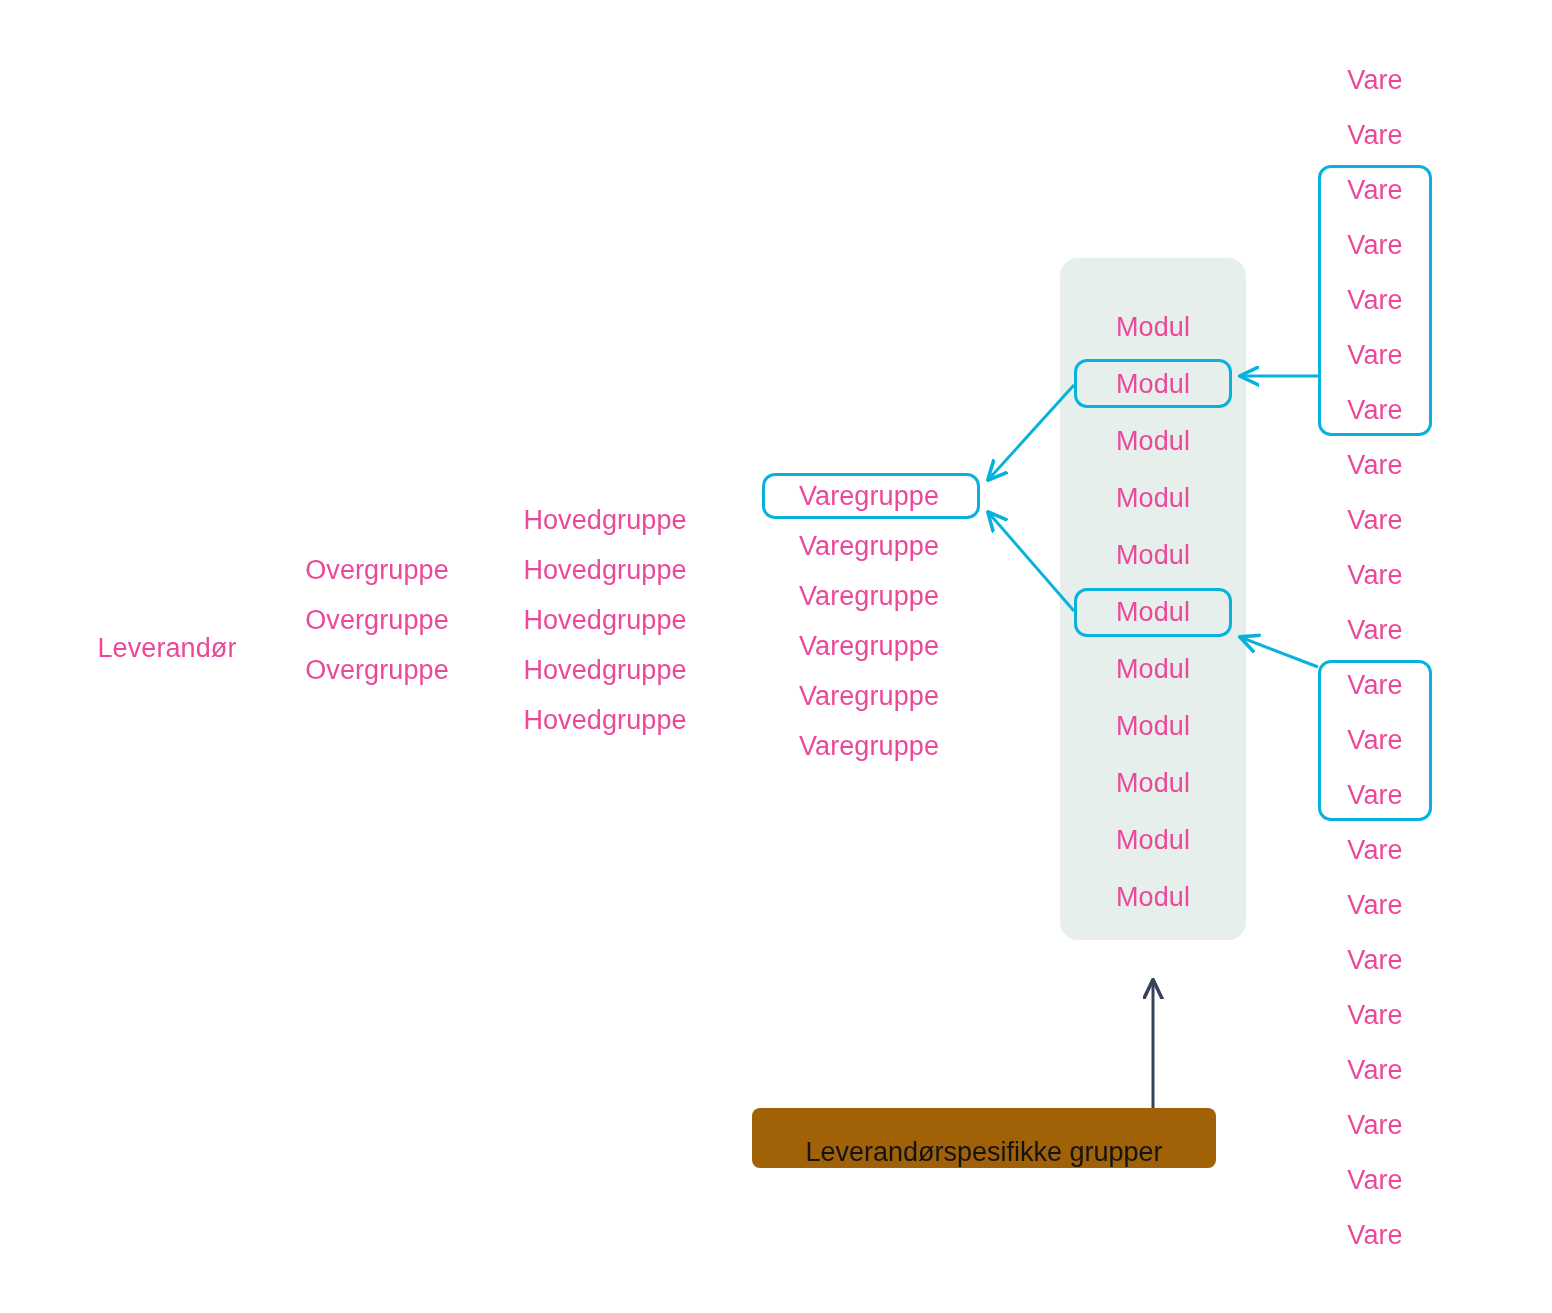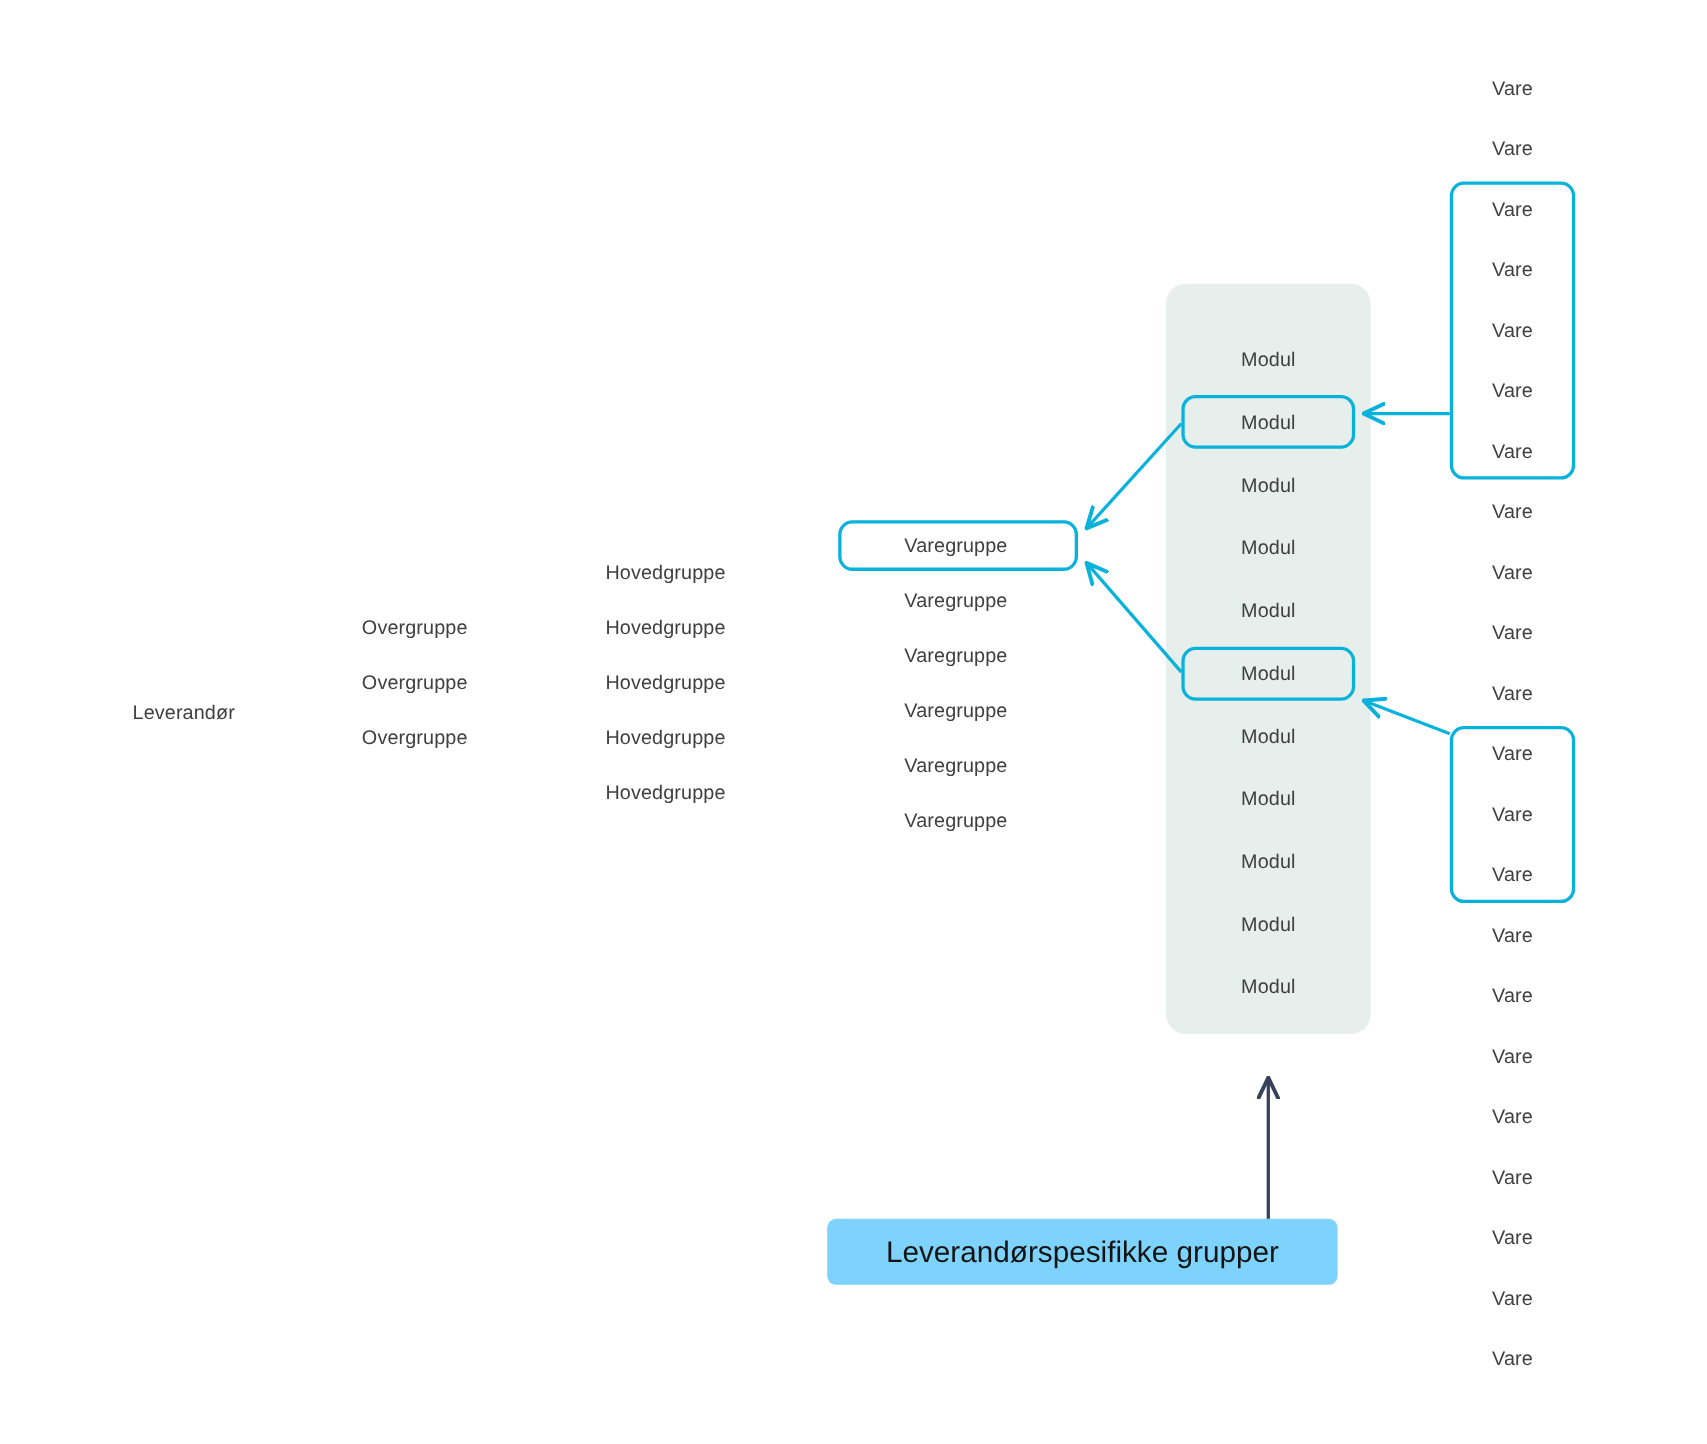--- a/index.html
+++ b/index.html
@@ -15,23 +15,23 @@
     position: relative;
     width: 1552px;
     height: 1313px;
     background: #ffffff;
     overflow: hidden;
   }
 
   
   .node {
     position: absolute;
-    font-size: 18px;
+    font-size: 27px;
     line-height: 1;
-    color: #404040;
+    color: #ec4899;
     white-space: nowrap;
     transform: translate(-50%, -50%);
     letter-spacing: 0.1px;
   }
 
   
   .col {
     position: absolute;
   }
 
@@ -55,24 +55,24 @@
     background: transparent;
   }
 
   
   #supplier-box {
     position: absolute;
     left: 752px;
     top: 1108px;
     width: 464px;
     height: 60px;
-    background: #7dd3fc;
+    background: #a16207;
     border-radius: 8px;
     display: flex;
-    align-items: center;
+    align-items: flex-end;
     justify-content: center;
   }
   #supplier-box .label {
     font-size: 27px;
     color: #131313;
     white-space: nowrap;
   }
 
   
   #connectors {

